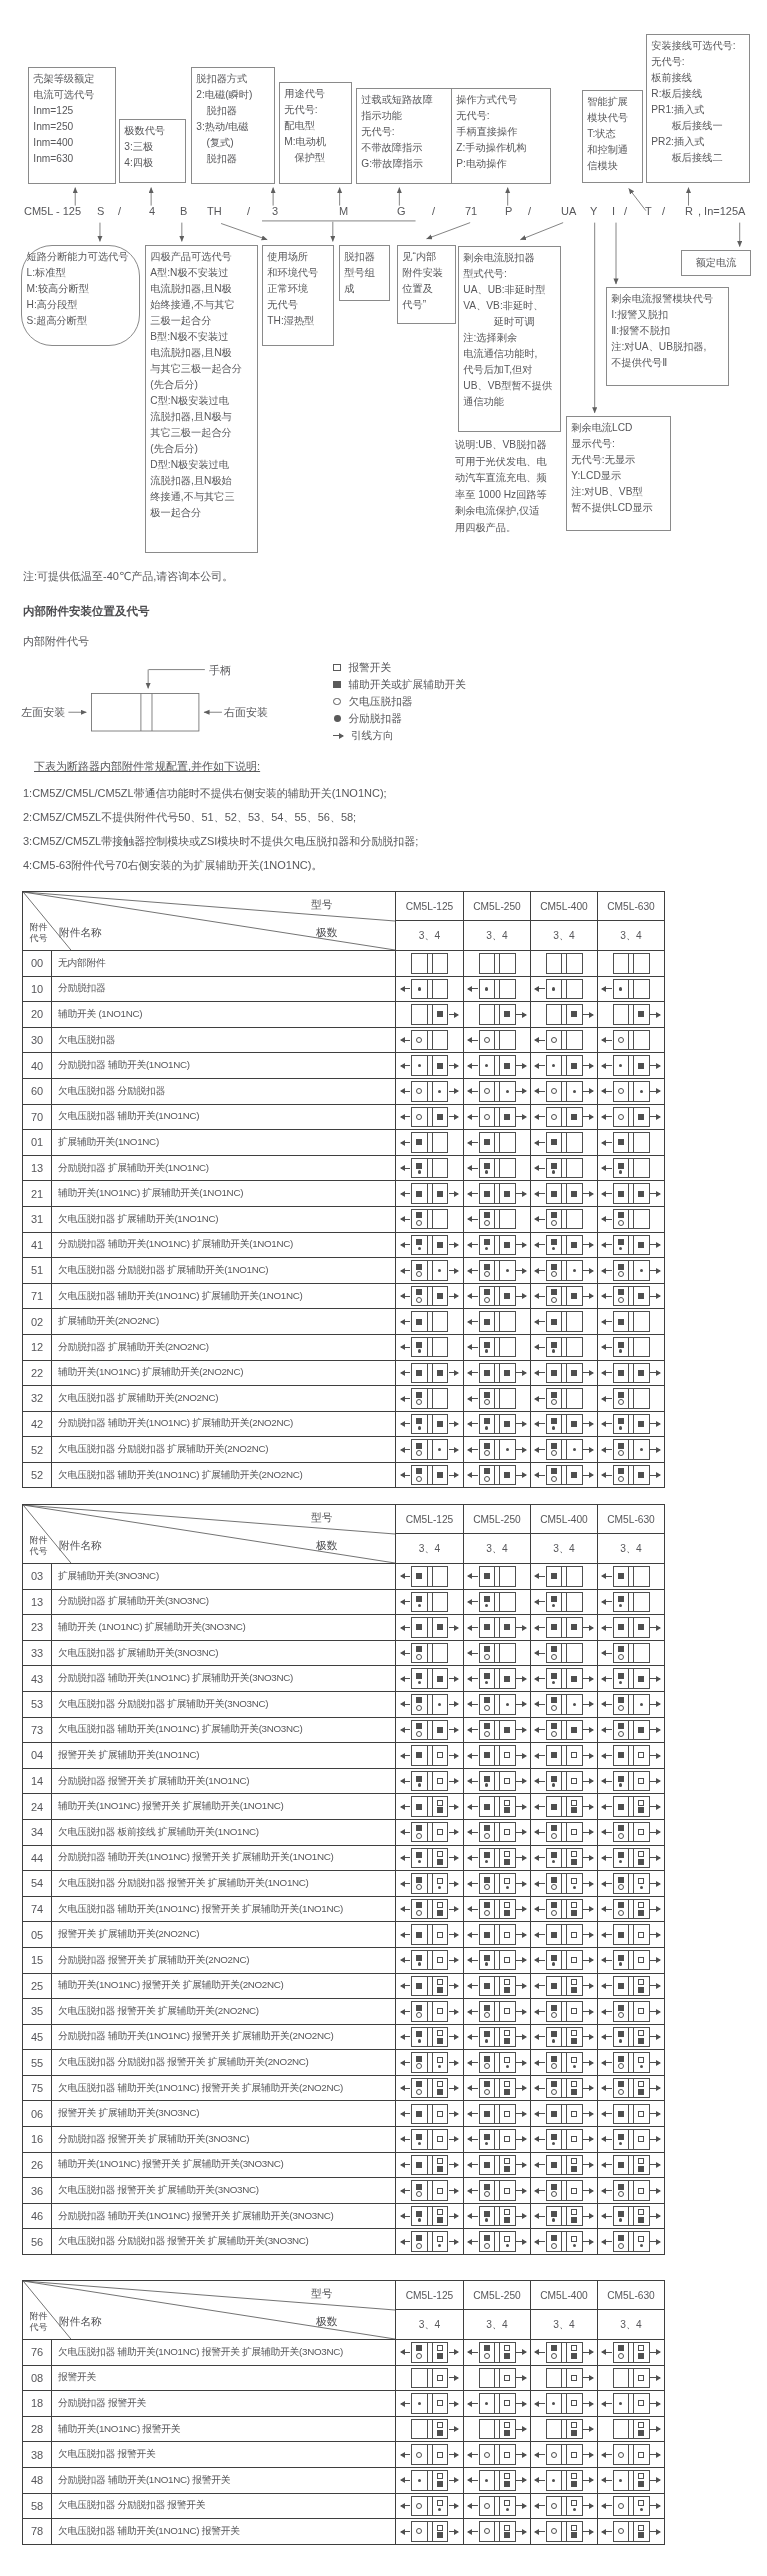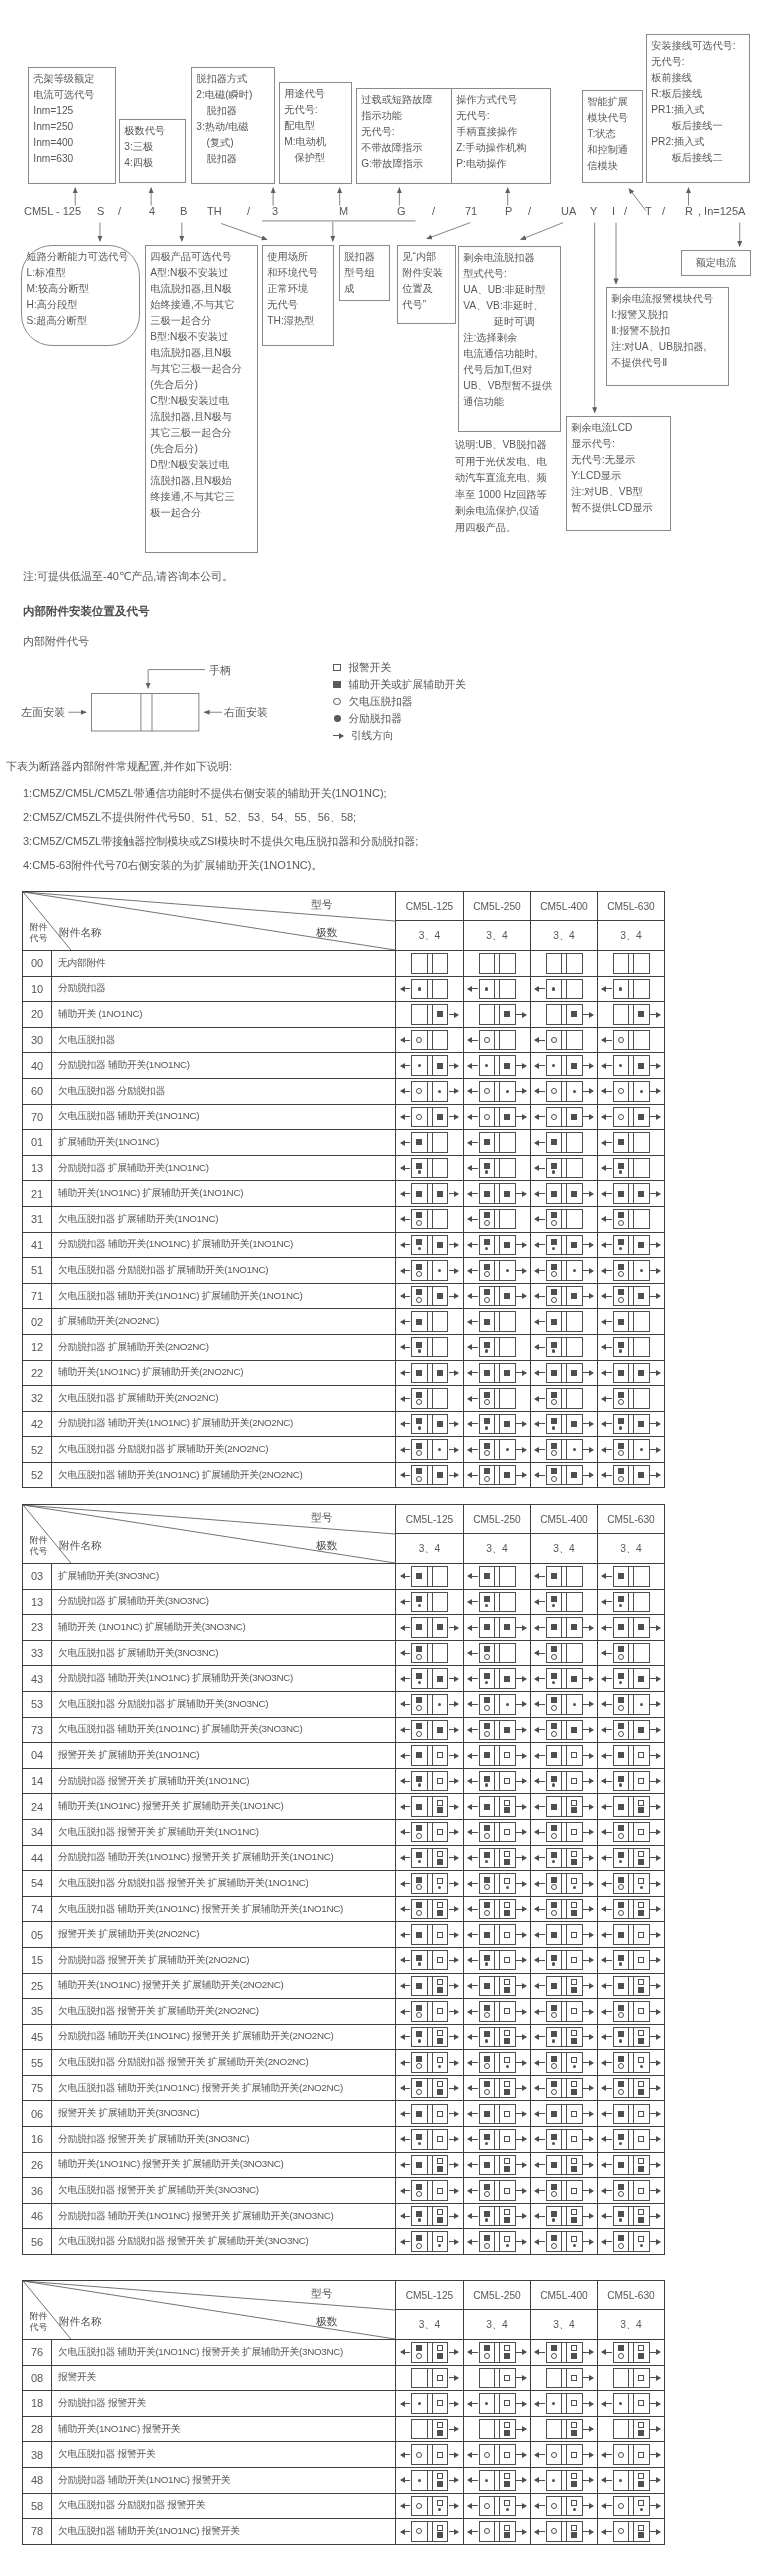--- a/index.html
+++ b/index.html
@@ -145,21 +145,21 @@
       <div class="legend-item">
         <span class="lg lg-dot"></span>
         <span>分励脱扣器</span>
       </div>
       <div class="legend-item">
         <span class="lg lg-arrow"></span>
         <span>引线方向</span>
       </div>
     </div>
 
-  <div class="plain" style="left:6px;top:759px;">下表为断路器内部附件常规配置,并作如下说明:</div>
+  <div class="plain" style="left:34px;top:759px;text-decoration:underline;">下表为断路器内部附件常规配置,并作如下说明:</div>
 
   <div id="notes">
       <div class="note-line">1:CM5Z/CM5L/CM5ZL带通信功能时不提供右侧安装的辅助开关(1NO1NC);</div>
       <div class="note-line">2:CM5Z/CM5ZL不提供附件代号50、51、52、53、54、55、56、58;</div>
       <div class="note-line">3:CM5Z/CM5ZL带接触器控制模块或ZSI模块时不提供欠电压脱扣器和分励脱扣器;</div>
       <div class="note-line">4:CM5-63附件代号70右侧安装的为扩展辅助开关(1NO1NC)。</div>
     </div>
 
   <div id="model-line">
       <span class="seg" style="left: 24px;">CM5L - 125</span>
@@ -2282,21 +2282,21 @@
                   <span class="sym sym-alm"></span>
                   <span class="sym sym-aux"></span>
                 </span>
               </span>
               <span class="arr arr-r"></span>
             </span>
           </div>
         </div>
         <div class="trow">
           <div class="tcode">34</div>
-          <div class="tname">欠电压脱扣器 报警开关 扩展辅助开关(1NO1NC)</div>
+          <div class="tname">欠电压脱扣器 板前接线 扩展辅助开关(1NO1NC)</div>
           <div class="tcell">
             <span class="bkr">
               <span class="arr arr-l"></span>
               <span class="bkr-body">
                 <span class="comp">
                   <span class="sym sym-aux"></span>
                   <span class="sym sym-uvr"></span>
                 </span>
                 <span class="mid"></span>
                 <span class="comp">

